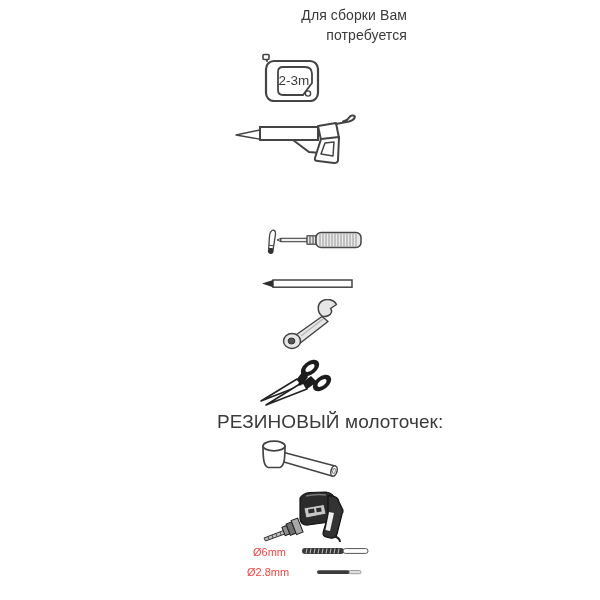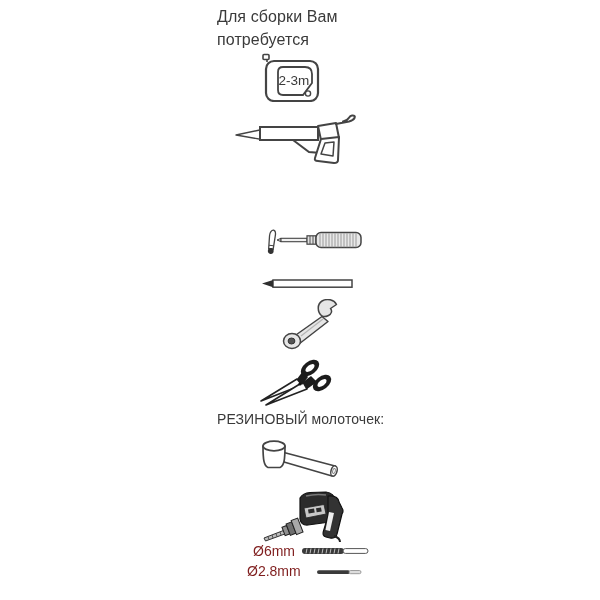--- a/index.html
+++ b/index.html
@@ -3,23 +3,23 @@
 <meta charset="utf-8">
 <style>
   html,body{margin:0;padding:0;}
   body{
     width:600px;height:600px;background:#ffffff;
     font-family:"Liberation Sans","DejaVu Sans",sans-serif;
     color:#3a3a3a;
   }
   .page{position:relative;width:600px;height:600px;overflow:hidden;background:#fff;}
   .abs{position:absolute;}
-  .hdr{font-size:16px;line-height:1.45;color:#3a3a3a;letter-spacing:.1px;}
-  .sect{font-size:14px;color:#3a3a3a;letter-spacing:.1px;}
-  .bit-label{font-size:14px;color:#7f1d1d;}
+  .hdr{font-size:14px;line-height:1.45;color:#3a3a3a;letter-spacing:.1px;text-align:right;}
+  .sect{font-size:19px;color:#3a3a3a;letter-spacing:.1px;}
+  .bit-label{font-size:11px;color:#ef4444;}
   svg{display:block;}
   svg text{font-family:"Liberation Sans","DejaVu Sans",sans-serif;fill:#3a3a3a;}
 </style>
 </head>
 <body>
 
 <div class="page">
 
   <div class="abs hdr" style="left:217px;top:5px;width:190px;">
     <div>Для сборки Вам потребуется</div>

